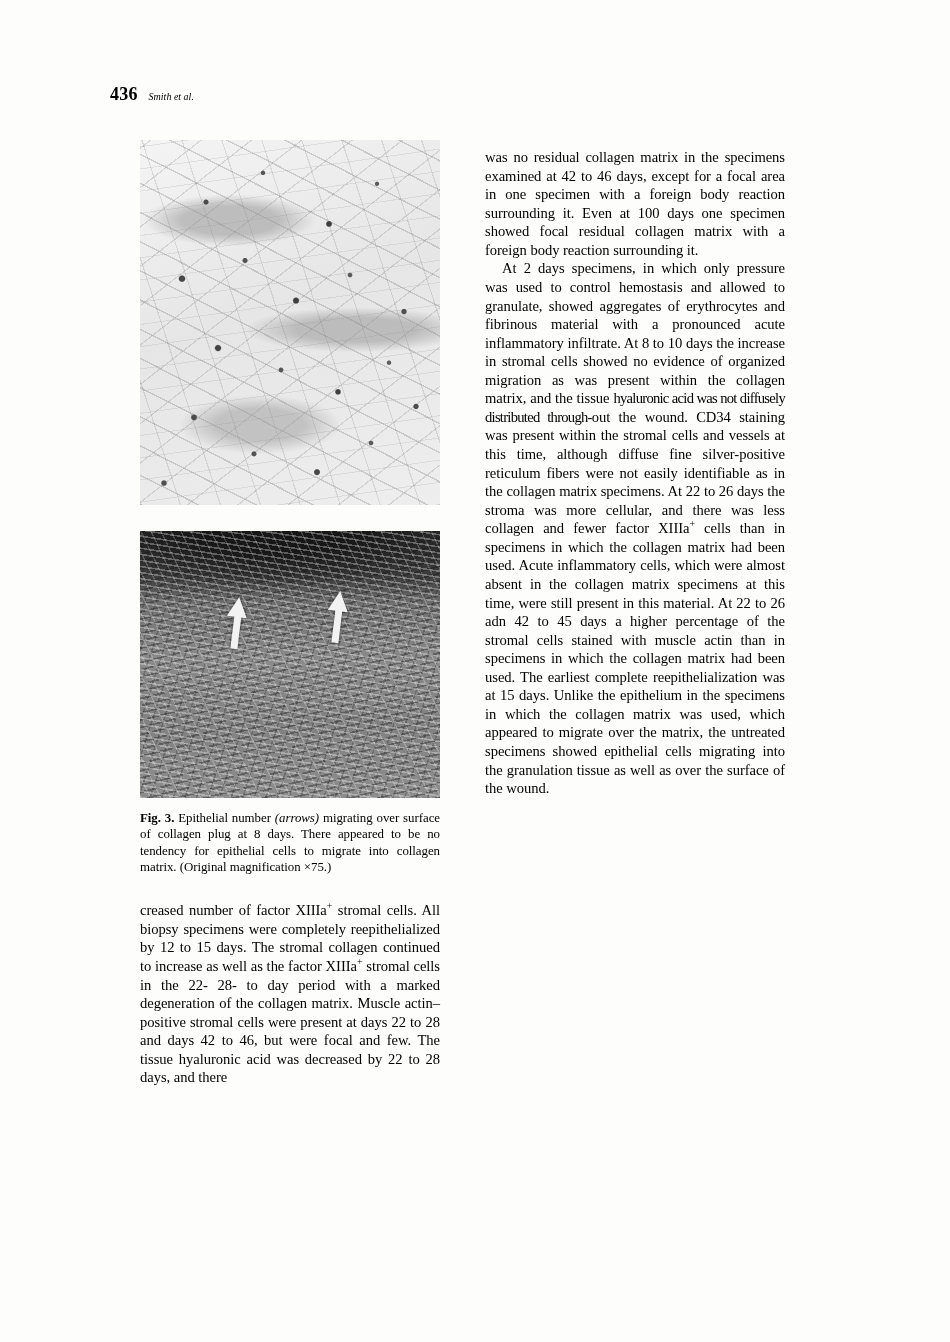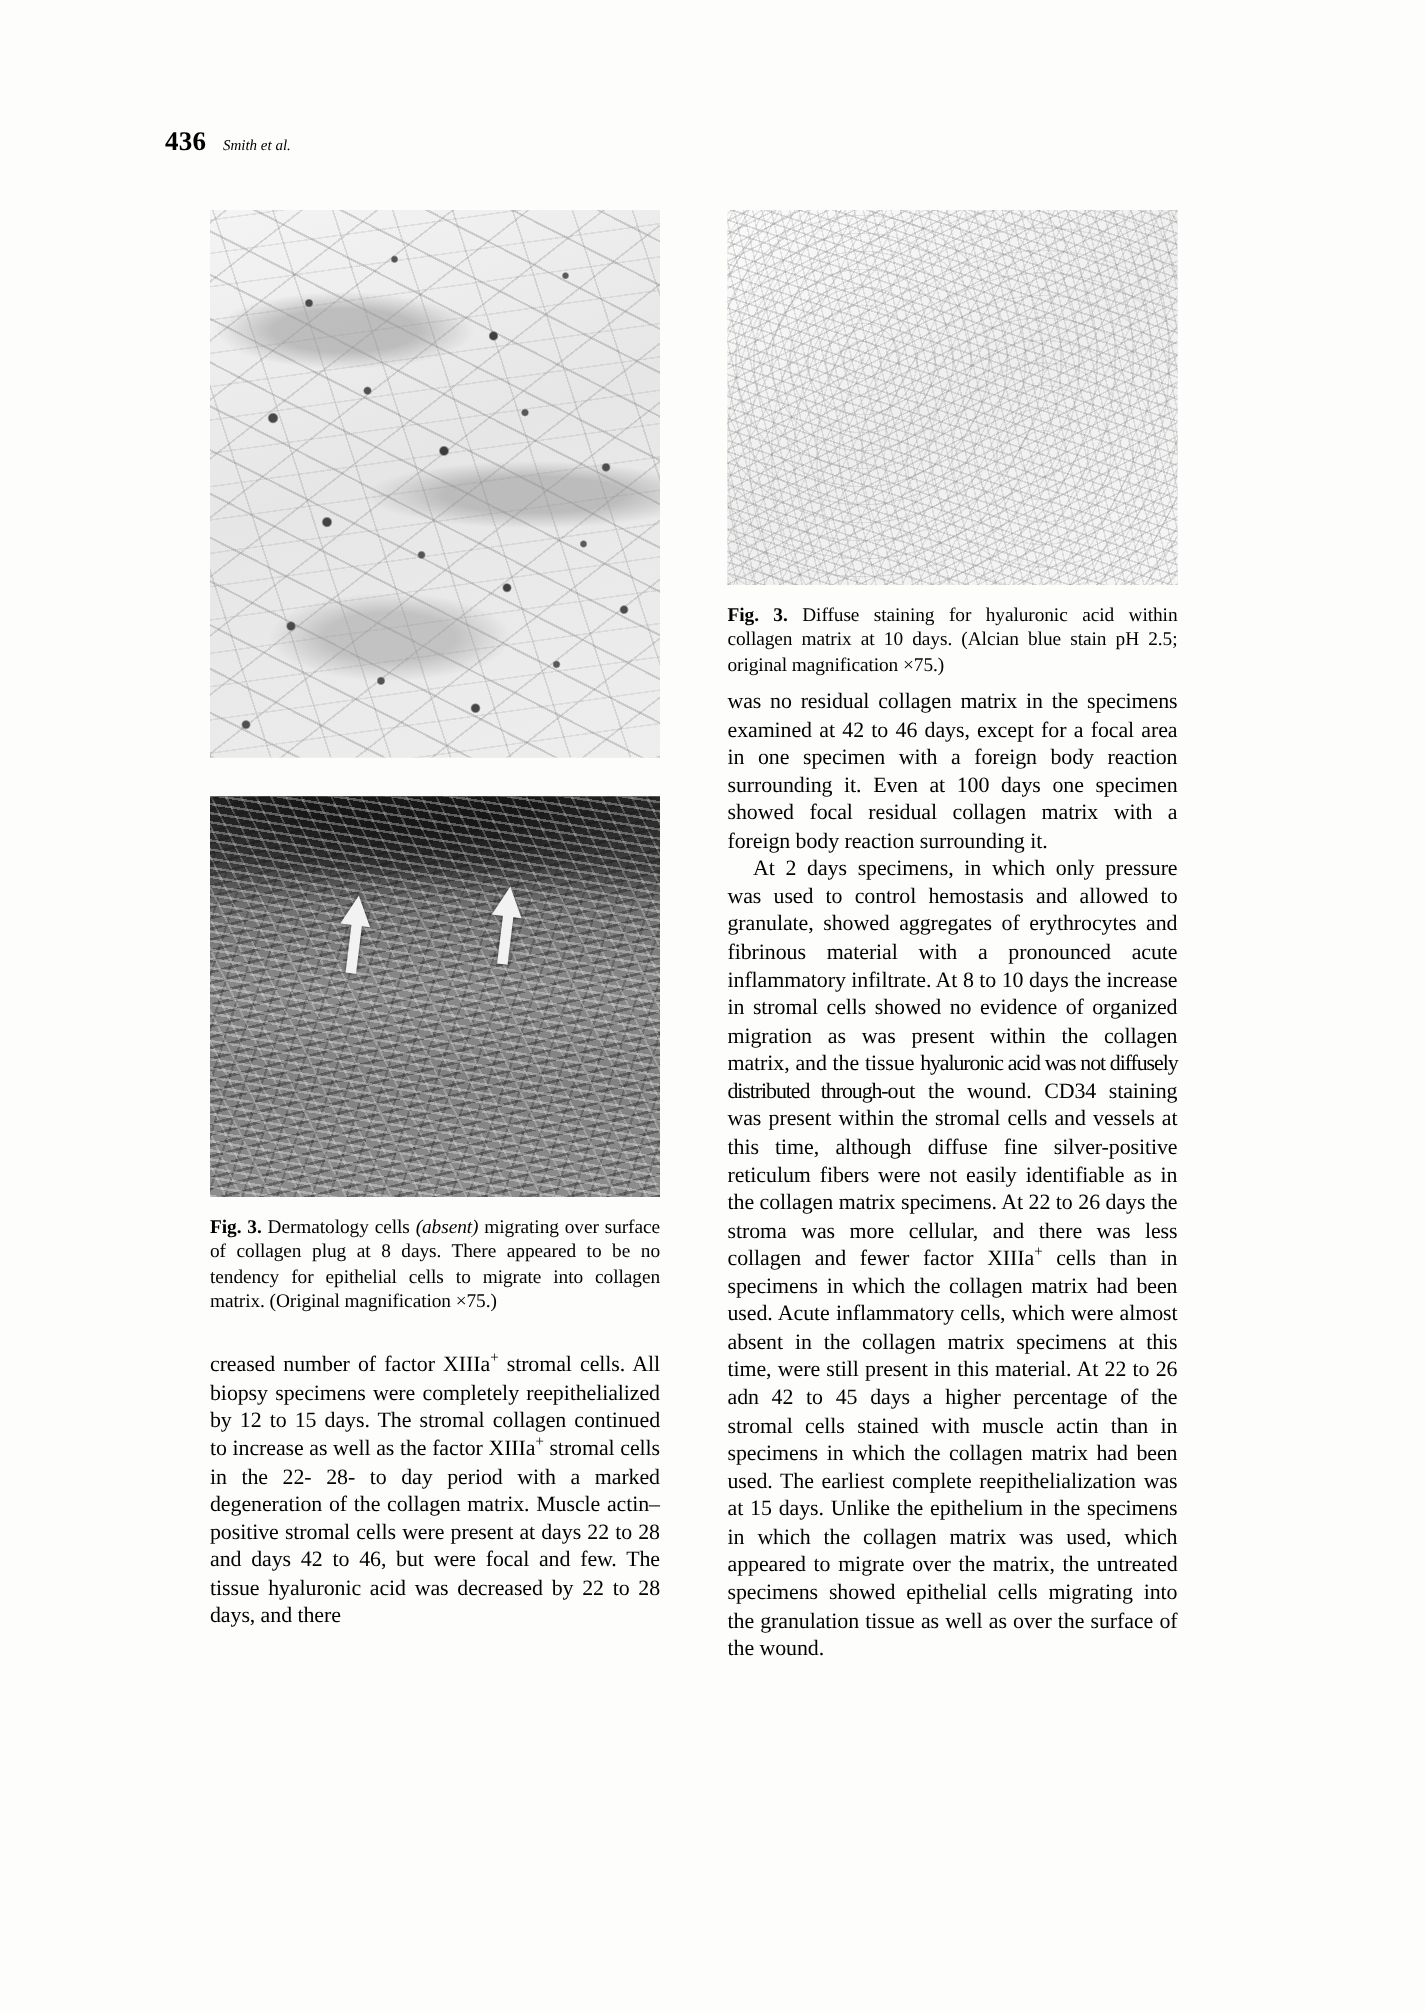--- a/index.html
+++ b/index.html
@@ -215,39 +215,32 @@
           <span class="head"></span>
             <span class="shaft"></span>
         </span>
         <span class="arrow arrow-2">
           <span class="head"></span>
             <span class="shaft"></span>
         </span>
       </div>
       <figcaption class="caption">
         <span class="lbl">Fig. 3.</span>
-        <span>Dermatology cells </span><span class="ital">(absent)</span><span> migrating over surface of collagen plug at 8 days. There appeared to be no tendency for epithelial cells to migrate into collagen matrix. (Original magnification ×75.)</span>
+        <span>Epithelial number </span><span class="ital">(arrows)</span><span> migrating over surface of collagen plug at 8 days. There appeared to be no tendency for epithelial cells to migrate into collagen matrix. (Original magnification ×75.)</span>
       </figcaption>
     </figure>
 
     <div class="body-text gap-after-fig">
       <p><span>creased number of factor XIIIa</span><sup>+</sup><span> stromal cells. All biopsy specimens were completely reepithelialized by 12 to 15 days. The stromal collagen continued to increase as well as the factor XIIIa</span><sup>+</sup><span> stromal cells in the 22- 28- to day period with a marked degeneration of the collagen matrix. Muscle actin–positive stromal cells were present at days 22 to 28 and days 42 to 46, but were focal and few. The tissue hyaluronic acid was decreased by 22 to 28 days, and there</span></p>
     </div>
 
   </div>
 
   <div class="col col-right">
 
-    <figure class="figure">
-      <div class="fig-img fig3-img tex-fig3" role="img"></div>
-      <figcaption class="caption">
-        <span class="lbl">Fig. 3.</span>
-        <span>Diffuse staining for hyaluronic acid within collagen matrix at 10 days. (Alcian blue stain pH 2.5; original magnification ×75.)</span>
-      </figcaption>
-    </figure>
 
     <div class="body-text" style="margin-top:8px;">
       <p>was no residual collagen matrix in the specimens examined at 42 to 46 days, except for a focal area in one specimen with a foreign body reaction surrounding it. Even at 100 days one specimen showed focal residual collagen matrix with a foreign body reaction surrounding it.</p>
       <p class="indent"><span>At 2 days specimens, in which only pressure was used to control hemostasis and allowed to granulate, showed aggregates of erythrocytes and fibrinous material with a pronounced acute inflammatory infiltrate. At 8 to 10 days the increase in stromal cells showed no evidence of organized migration as was present within the collagen matrix, and the tissue</span>
         <span class="tight">hyaluronic acid was not diffusely distributed through-</span><span>out the wound. CD34 staining was present within the stromal cells and vessels at this time, although diffuse fine silver-positive reticulum fibers were not easily identifiable as in the collagen matrix specimens. At 22 to 26 days the stroma was more cellular, and there was less collagen and fewer factor XIIIa</span><sup>+</sup><span> cells than in specimens in which the collagen matrix had been used. Acute inflammatory cells, which were almost absent in the collagen matrix specimens at this time, were still present in this material. At 22 to 26 adn 42 to 45 days a higher percentage of the stromal cells stained with muscle actin than in specimens in which the collagen matrix had been used. The earliest complete reepithelialization was at 15 days. Unlike the epithelium in the specimens in which the collagen matrix was used, which appeared to migrate over the matrix, the untreated specimens showed epithelial cells migrating into the granulation tissue as well as over the surface of the wound.</span></p>
     </div>
 
   </div>
 
 </div>

